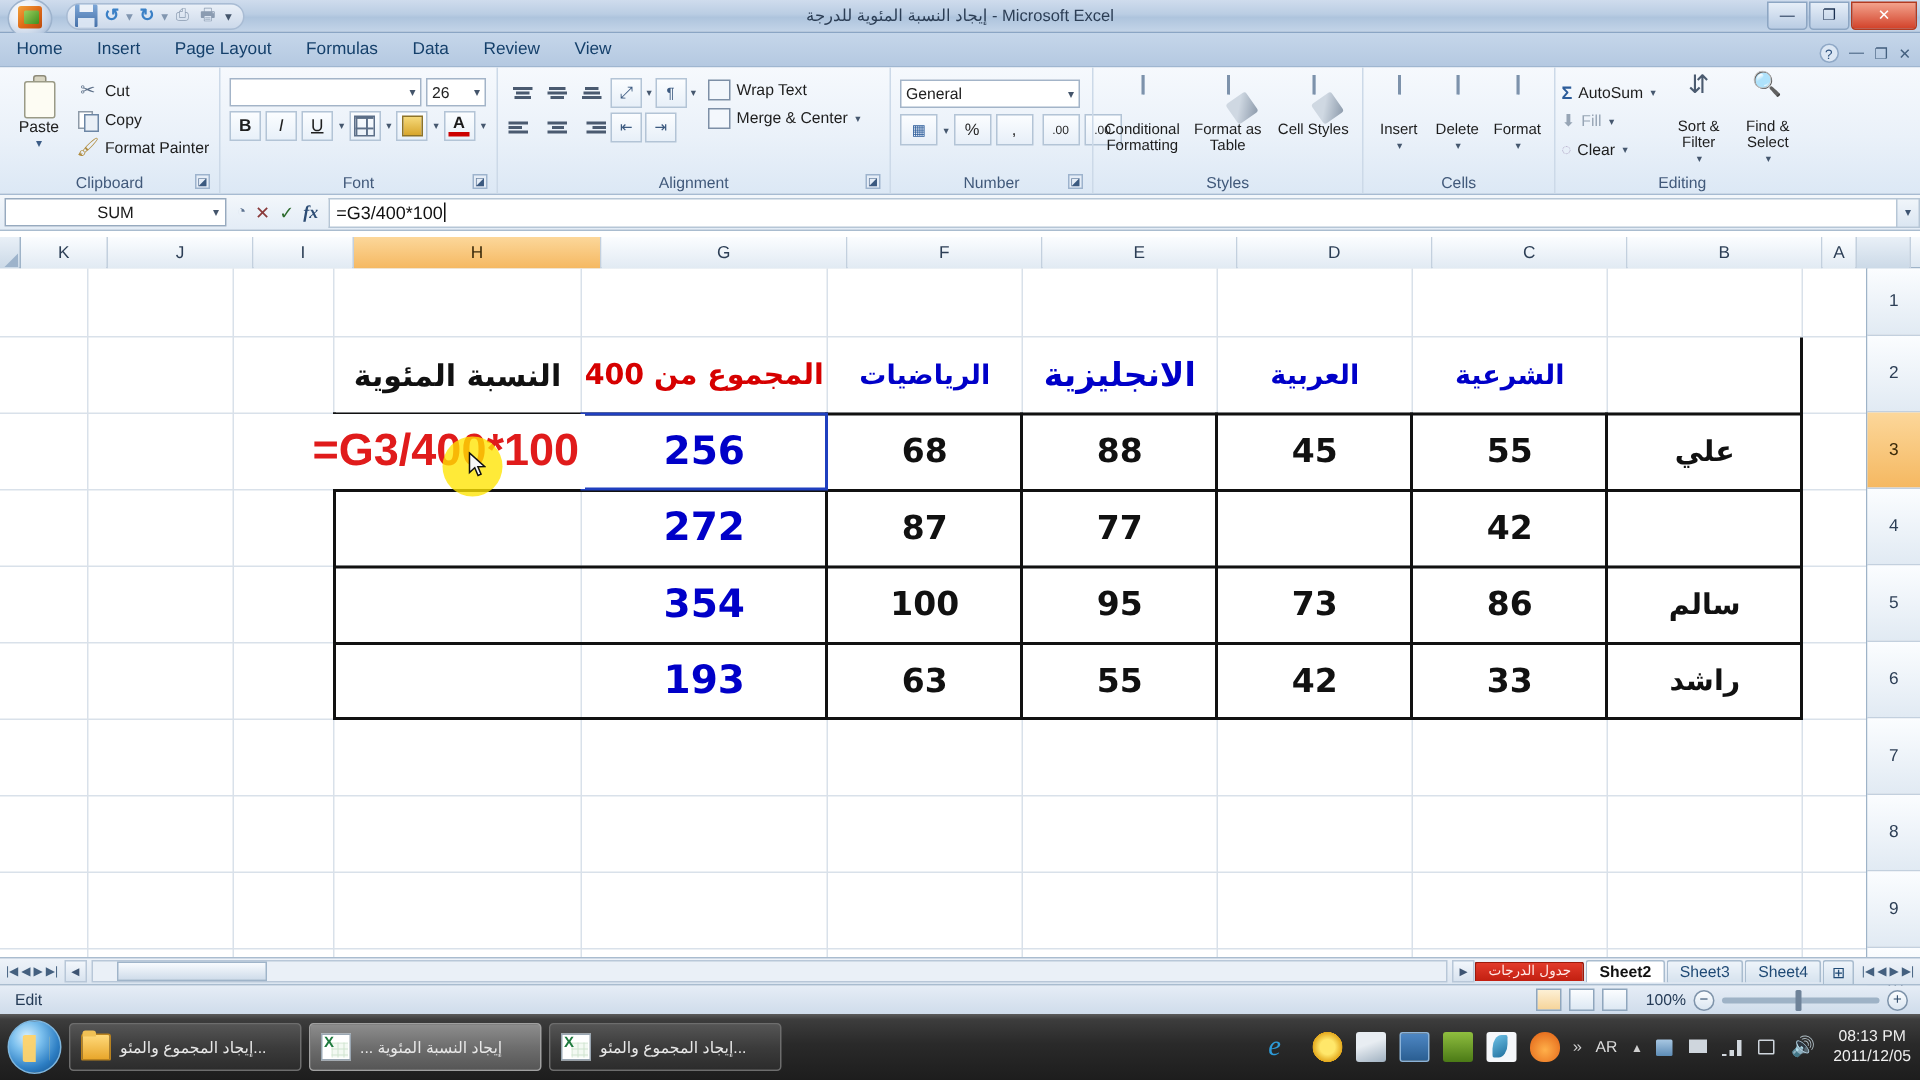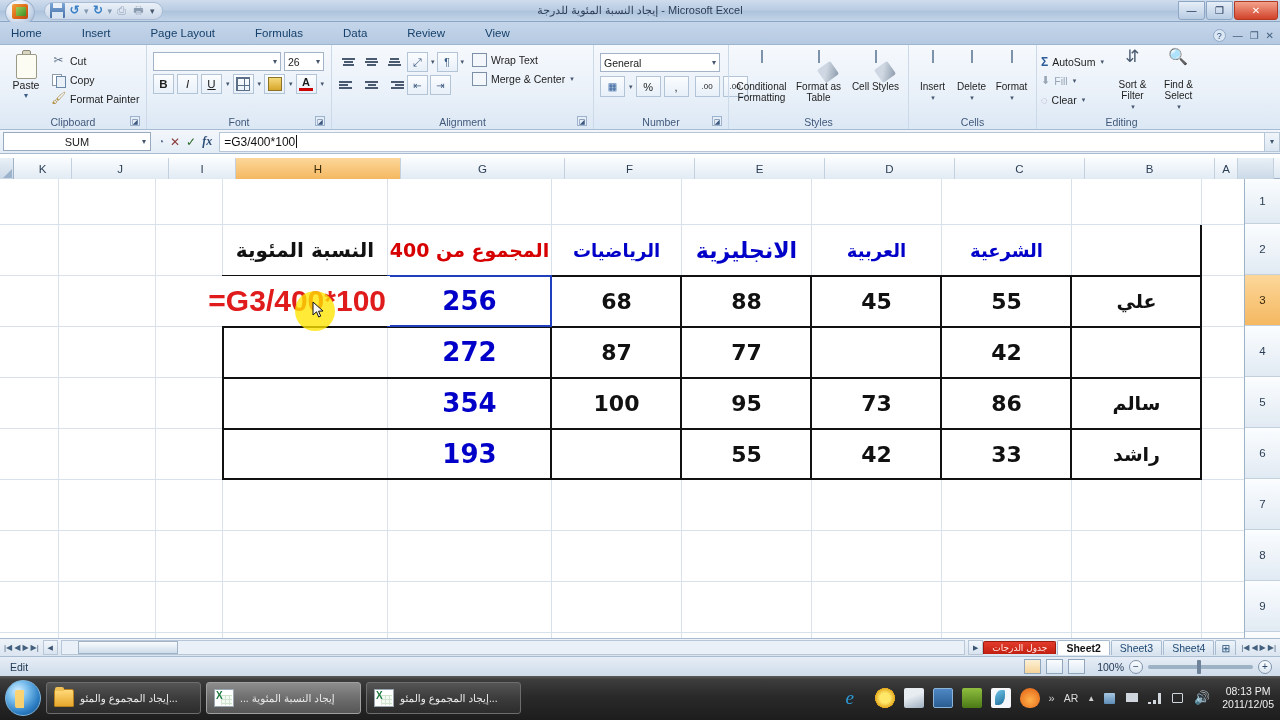--- a/index.html
+++ b/index.html
@@ -53,21 +53,21 @@
   }
   .win-btns{margin-left:auto;display:flex;height:20px;align-items:flex-start;padding-right:2px;}
   .wb{width:27px;height:19px;margin-left:1px;border:1px solid #8da6c3;border-radius:0 0 3px 3px;
       background:linear-gradient(to bottom,#e6eef8,#b9cce3);font-size:10px;color:#1b3050;
       display:flex;align-items:center;justify-content:center;}
   .wb.close{background:linear-gradient(to bottom,#f3a28c,#d2422a);color:#fff;border-color:#b23a20;width:44px;}
 
   
   .tabbar{
     height:23px;background:linear-gradient(to bottom,#c5d6ea,#b5c9e1);
-    display:flex;align-items:flex-end;position:relative;border-bottom:1px solid #9fb6d0;gap:17px;
+    display:flex;align-items:flex-end;position:relative;border-bottom:1px solid #9fb6d0;
   }
   .tab{
     font-size:11.5px;color:#15406b;padding:3px 10px 4px;margin-right:1px;
     border:1px solid transparent;border-bottom:none;line-height:14px;
   }
   .tabbar .right-help{margin-left:auto;display:flex;align-items:center;gap:7px;padding:0 6px 2px;}
   .help-circle{width:13px;height:13px;border-radius:50%;background:#dce7f4;border:1px solid #8fa8c6;
     font-size:9px;color:#2a4f7c;text-align:center;line-height:12px;}
   .mini-btn{font-size:10px;color:#44607f;}
 
@@ -640,20 +640,21 @@
       <div class="cell" style="left:942px;top:148px;width:129px;height:50px;font-size:22px;font-weight:bold;color:#111">42</div>
 
       <div class="cell" style="left:388px;top:199px;width:163px;height:50px;font-size:26px;font-weight:bold;color:#0000c8">354</div>
       <div class="cell" style="left:552px;top:199px;width:129px;height:50px;font-size:22px;font-weight:bold;color:#111">100</div>
       <div class="cell" style="left:682px;top:199px;width:129px;height:50px;font-size:22px;font-weight:bold;color:#111">95</div>
       <div class="cell" style="left:812px;top:199px;width:129px;height:50px;font-size:22px;font-weight:bold;color:#111">73</div>
       <div class="cell" style="left:942px;top:199px;width:129px;height:50px;font-size:22px;font-weight:bold;color:#111">86</div>
       <div class="cell" style="left:1072px;top:199px;width:129px;height:50px;font-size:19px;font-weight:bold;color:#111">سالم</div>
 
       <div class="cell" style="left:388px;top:250px;width:163px;height:50px;font-size:26px;font-weight:bold;color:#0000c8">193</div>
+      <div class="cell" style="left:552px;top:250px;width:129px;height:50px;font-size:22px;font-weight:bold;color:#111">63</div>
       <div class="cell" style="left:682px;top:250px;width:129px;height:50px;font-size:22px;font-weight:bold;color:#111">55</div>
       <div class="cell" style="left:812px;top:250px;width:129px;height:50px;font-size:22px;font-weight:bold;color:#111">42</div>
       <div class="cell" style="left:942px;top:250px;width:129px;height:50px;font-size:22px;font-weight:bold;color:#111">33</div>
       <div class="cell" style="left:1072px;top:250px;width:129px;height:50px;font-size:19px;font-weight:bold;color:#111">راشد</div>
 
       <div class="tb" style="left:222px;top:96px;width:2px;height:205px"></div>
       <div class="tb" style="left:1200px;top:46px;width:2px;height:255px"></div>
       <div class="tb" style="left:222px;top:96px;width:980px;height:2px"></div>
       <div class="tb" style="left:222px;top:299px;width:980px;height:2px"></div>
       <div class="tb" style="left:550px;top:96px;width:2px;height:205px"></div>

